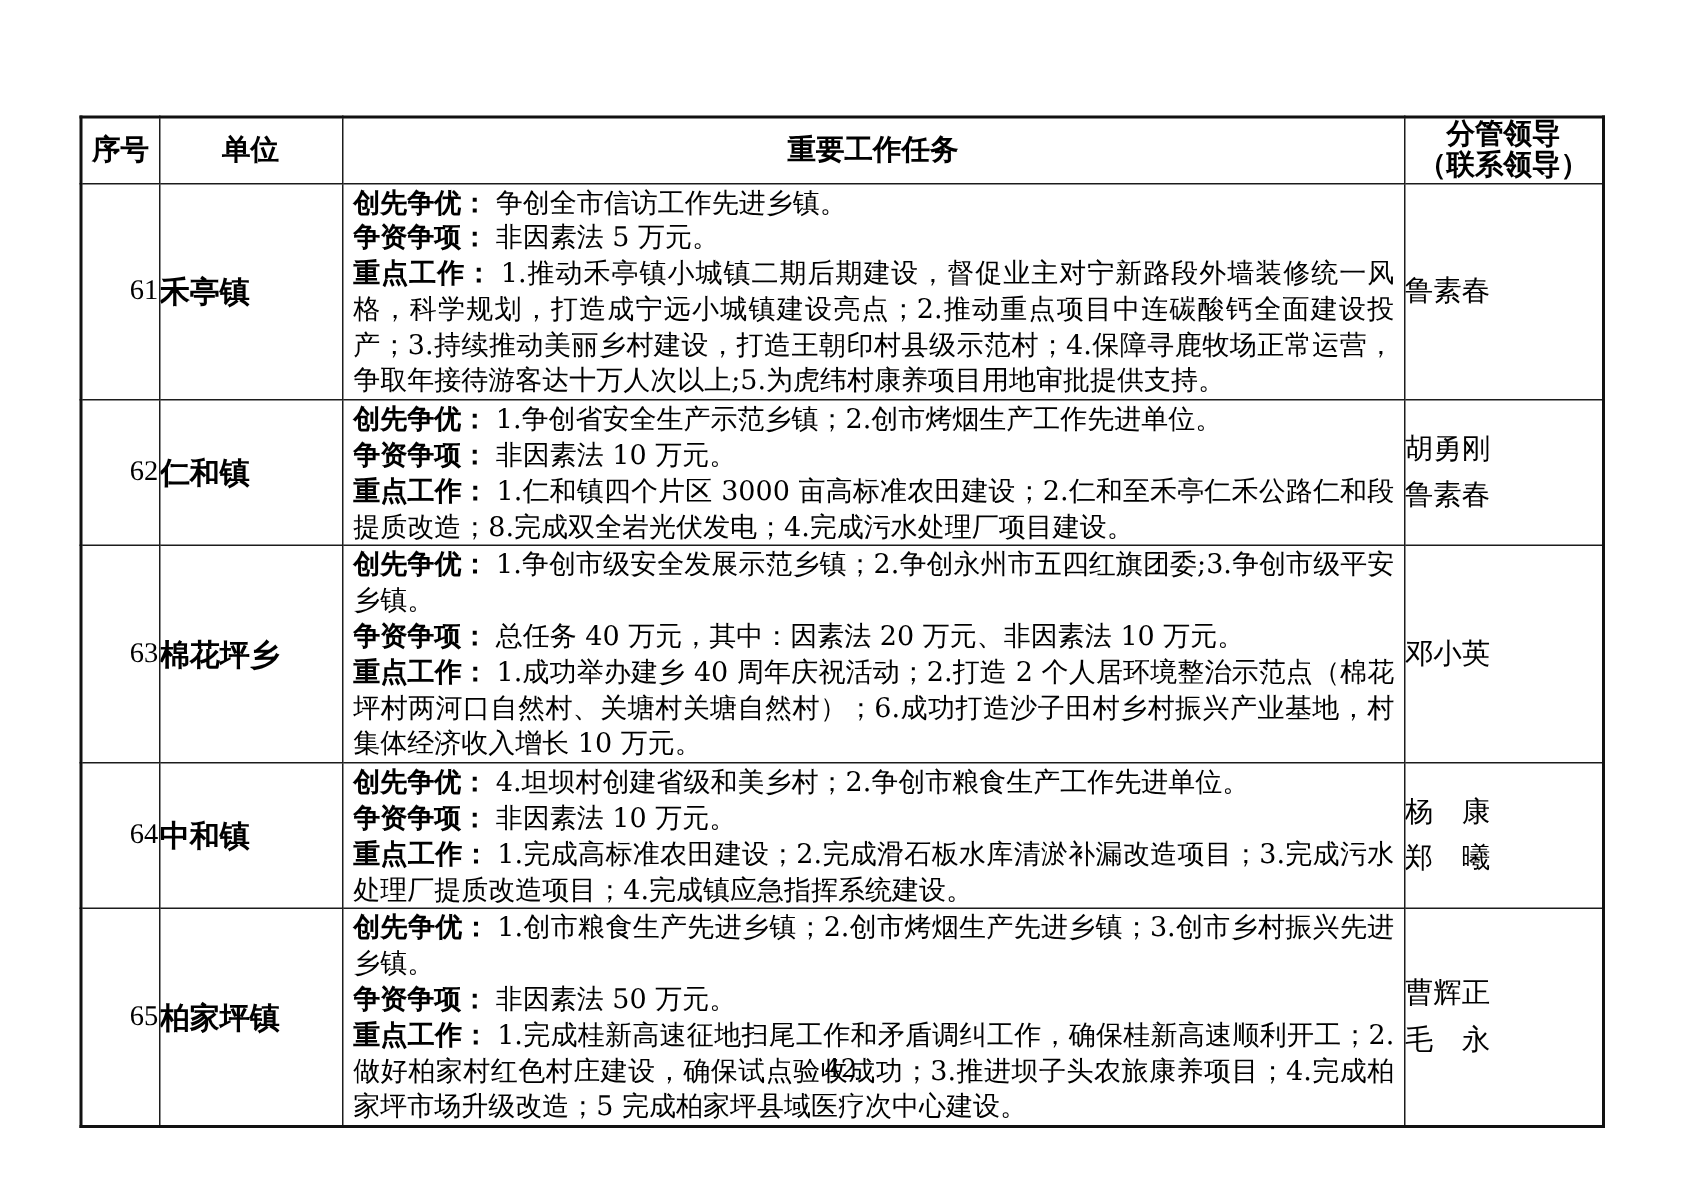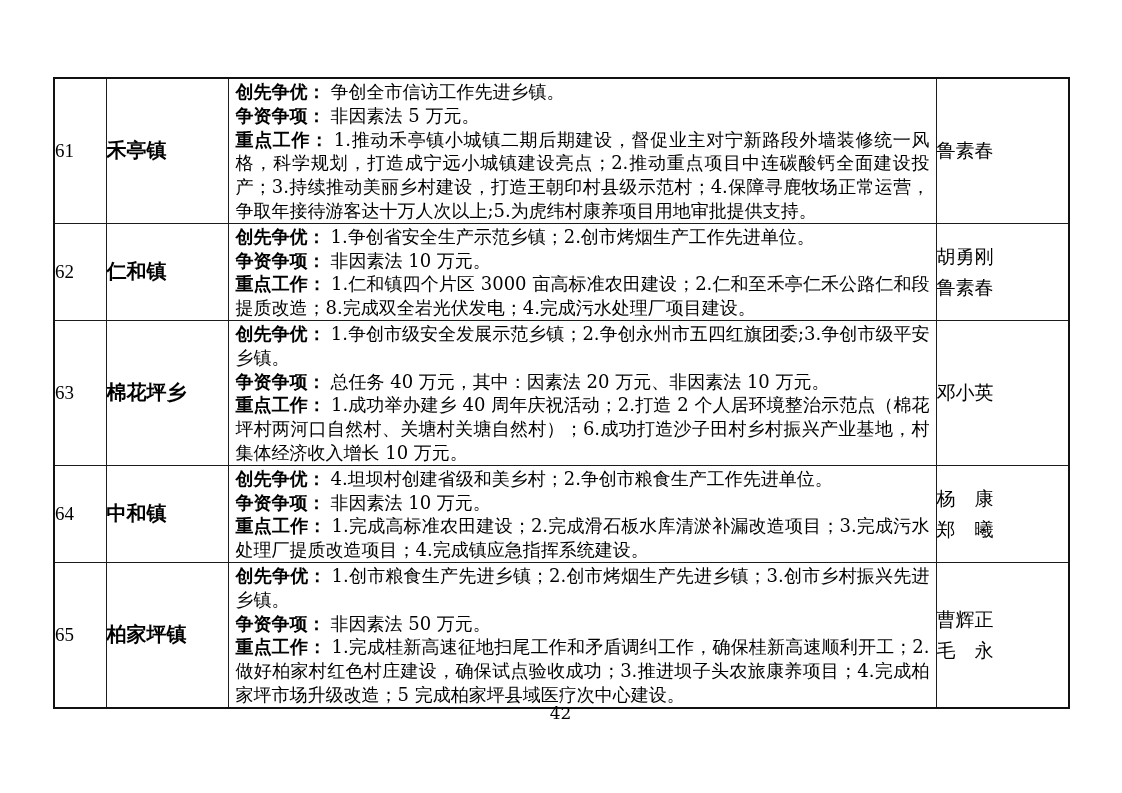--- a/index.html
+++ b/index.html
@@ -39,21 +39,21 @@
   tr.header-row th {
     font-family: "Liberation Sans", "DejaVu Sans", sans-serif;
     font-weight: 600;
     font-size: 19px;
     line-height: 21px;
     text-align: center;
     vertical-align: middle;
     background: #ffffff;
   }
   td.cell-index {
-    text-align: left;
+    text-align: right;
     vertical-align: middle;
     font-size: 19px;
     font-family: "Liberation Serif", "DejaVu Serif", serif;
   }
   td.cell-unit {
     vertical-align: middle;
     font-size: 20px;
     font-weight: bold;
   }
   td.cell-tasks {
@@ -91,20 +91,29 @@
 <div class="page">
 
   <table class="work-table">
     <colgroup>
       <col class="c-index">
         <col class="c-unit">
         <col class="c-tasks">
         <col class="c-lead">
     </colgroup>
     <tbody>
+        <tr class="header-row">
+      <th class="col-index">序号</th>
+      <th class="col-unit">单位</th>
+      <th class="col-tasks">重要工作任务</th>
+      <th class="col-lead">
+        <div>分管领导</div>
+        <div>（联系领导）</div>
+      </th>
+    </tr>
 
     <tr class="data-row" style="height:143px">
       <td class="cell-index">61</td>
       <td class="cell-unit">禾亭镇</td>
       <td class="cell-tasks">
         <p><span class="task-label">创先争优：</span><span>争创全市信访工作先进乡镇。</span></p>
         <p><span class="task-label">争资争项：</span><span>非因素法 5 万元。</span></p>
         <p><span class="task-label">重点工作：</span><span>1.推动禾亭镇小城镇二期后期建设，督促业主对宁新路段外墙装修统一风格，科学规划，打造成宁远小城镇建设亮点；2.推动重点项目中连碳酸钙全面建设投产；3.持续推动美丽乡村建设，打造王朝印村县级示范村；4.保障寻鹿牧场正常运营，争取年接待游客达十万人次以上;5.为虎纬村康养项目用地审批提供支持。</span></p>
       </td>
       <td class="cell-lead">

